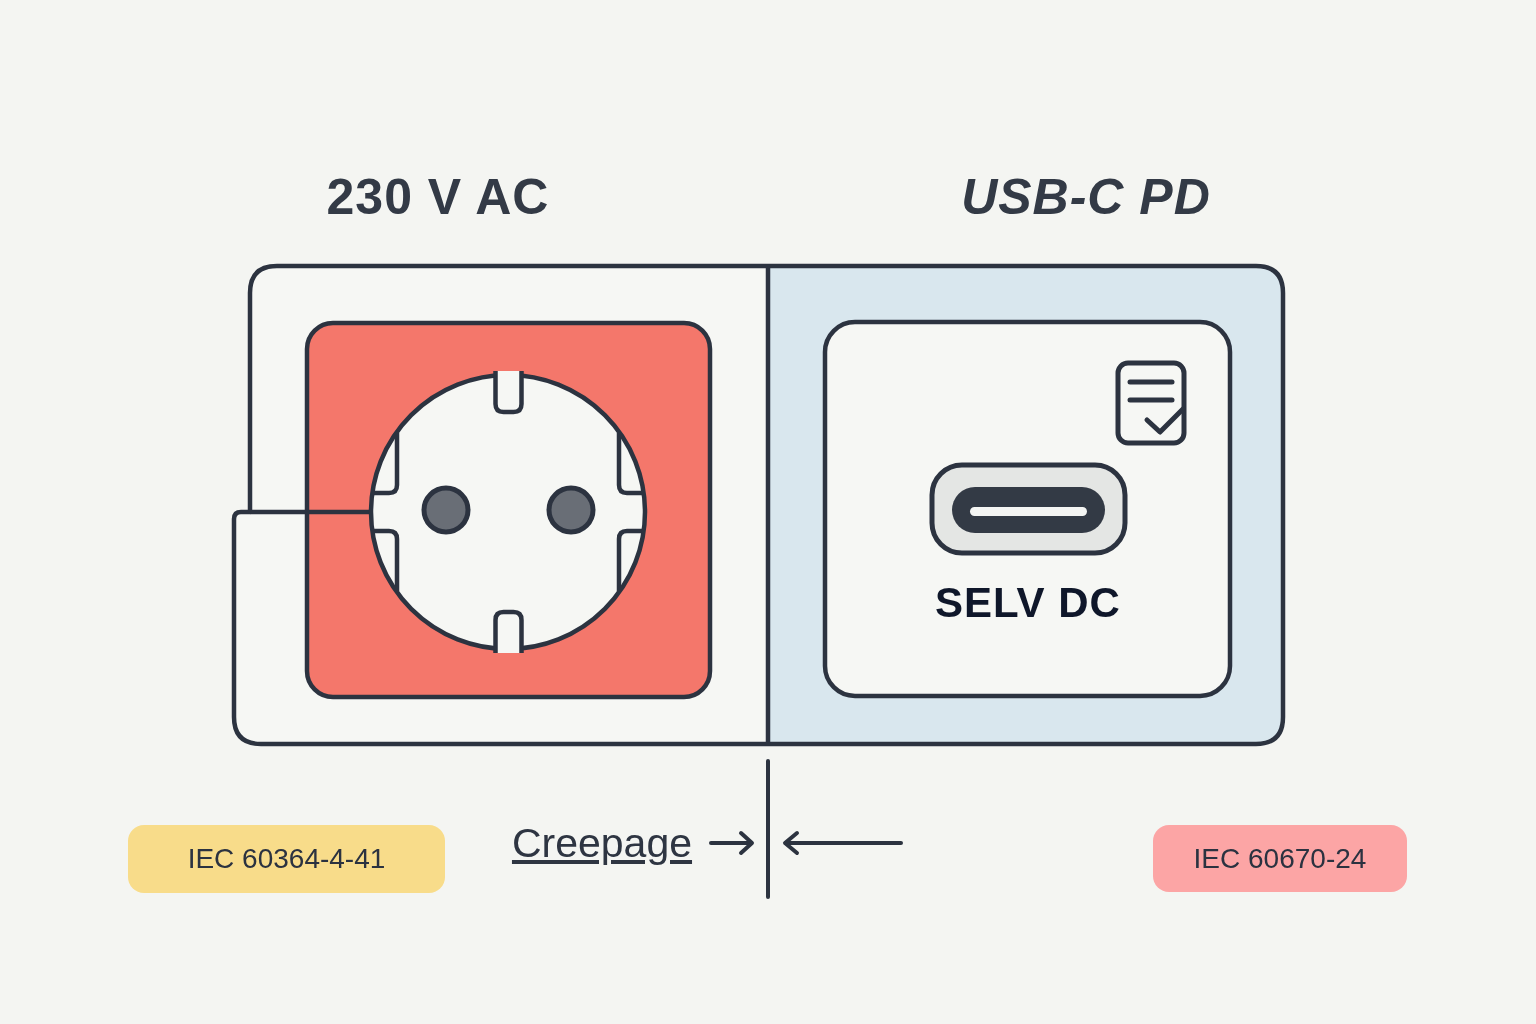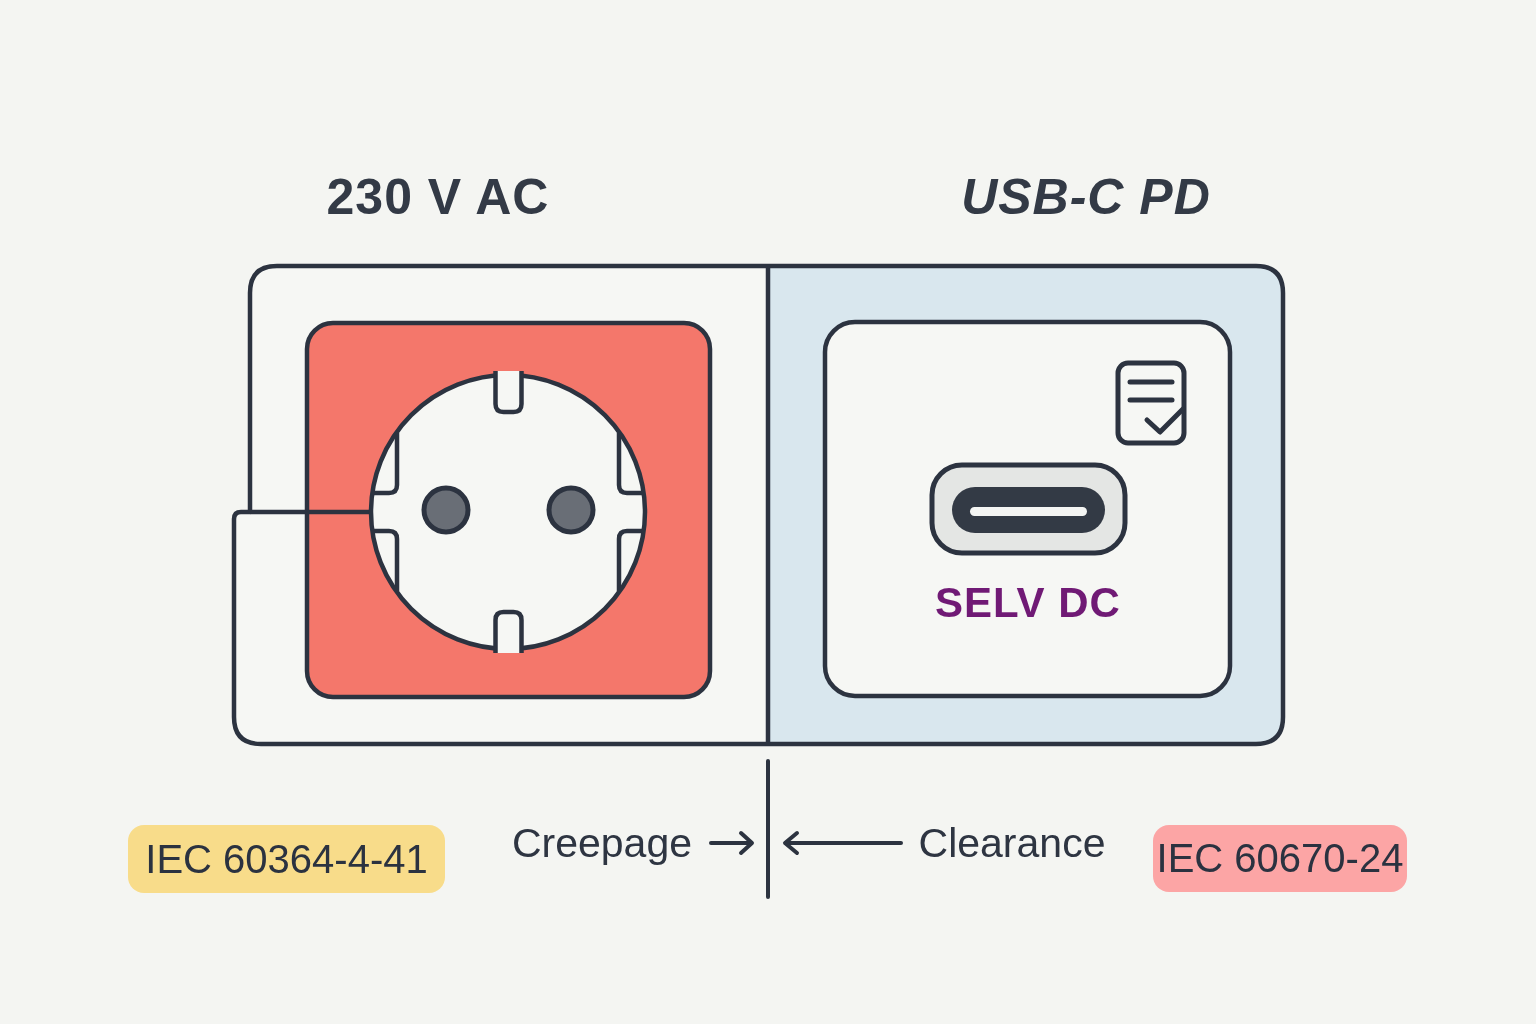--- a/index.html
+++ b/index.html
@@ -17,32 +17,32 @@
   .sf5{stroke:#2c3340;stroke-width:5;stroke-linejoin:round;}
   .nf {stroke:none;} 
   .title{
     position:absolute;width:420px;text-align:center;
     font-size:50px;font-weight:700;letter-spacing:1px;color:#333a46;
   }
   .title.left{left:228px;top:168px;}
   .title.right{left:876px;top:168px;font-style:italic;}
   .selv-label{
     position:absolute;left:878px;top:579px;width:300px;text-align:center;
-    font-size:42px;font-weight:700;letter-spacing:1px;color:#701a75;
+    font-size:42px;font-weight:700;letter-spacing:1px;color:#0f172a;
   }
   .measure{
     position:absolute;top:820px;width:300px;text-align:center;
     font-size:41px;font-weight:400;color:#2e3542;
   }
-  .measure.creepage{left:452px;}
+  .measure.creepage{left:452px;text-decoration:underline;}
   .measure.clearance{left:862px;}
   .badge{
     position:absolute;top:825px;height:68px;border-radius:16px;
     display:flex;align-items:center;justify-content:center;
-    font-size:40px;color:#2b3240;
+    font-size:28px;color:#2b3240;
   }
   .badge.left{left:128px;width:317px;}
   .badge.right{left:1153px;width:254px;height:67px;}
 </style>
 </head>
 <body>
 
 <div class="canvas">
 
   <svg class="art" viewBox="0 0 1536 1024">
@@ -93,18 +93,17 @@
       <path class="s4" d="M 797 833 L 785 843 L 797 853"></path>
     </g>
   </svg>
 
   <div class="title left" data-bind="titles.left">230 V AC</div>
   <div class="title right" data-bind="titles.right">USB-C PD</div>
 
   <div class="selv-label" data-bind="labels.selv_dc">SELV DC</div>
 
   <div class="measure creepage" data-bind="labels.creepage">Creepage</div>
-  <div class="measure clearance" data-bind="labels.clearance">Clearance</div>
 
   <div class="badge left" data-bind="badges.left" style="background-color: rgb(248, 220, 138);">IEC 60364-4-41</div>
   <div class="badge right" data-bind="badges.right" style="background-color: #fca5a5;">IEC 60670-24</div>
 
 </div>
 
 </body></html>

